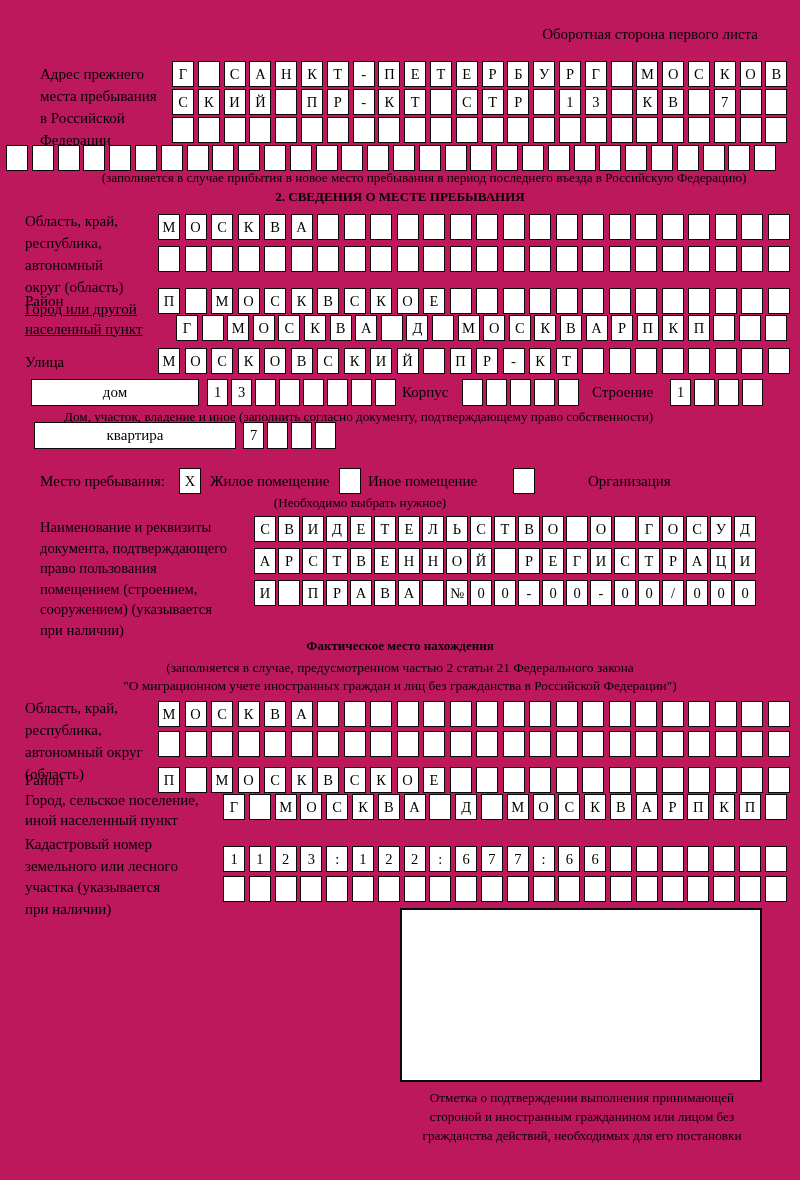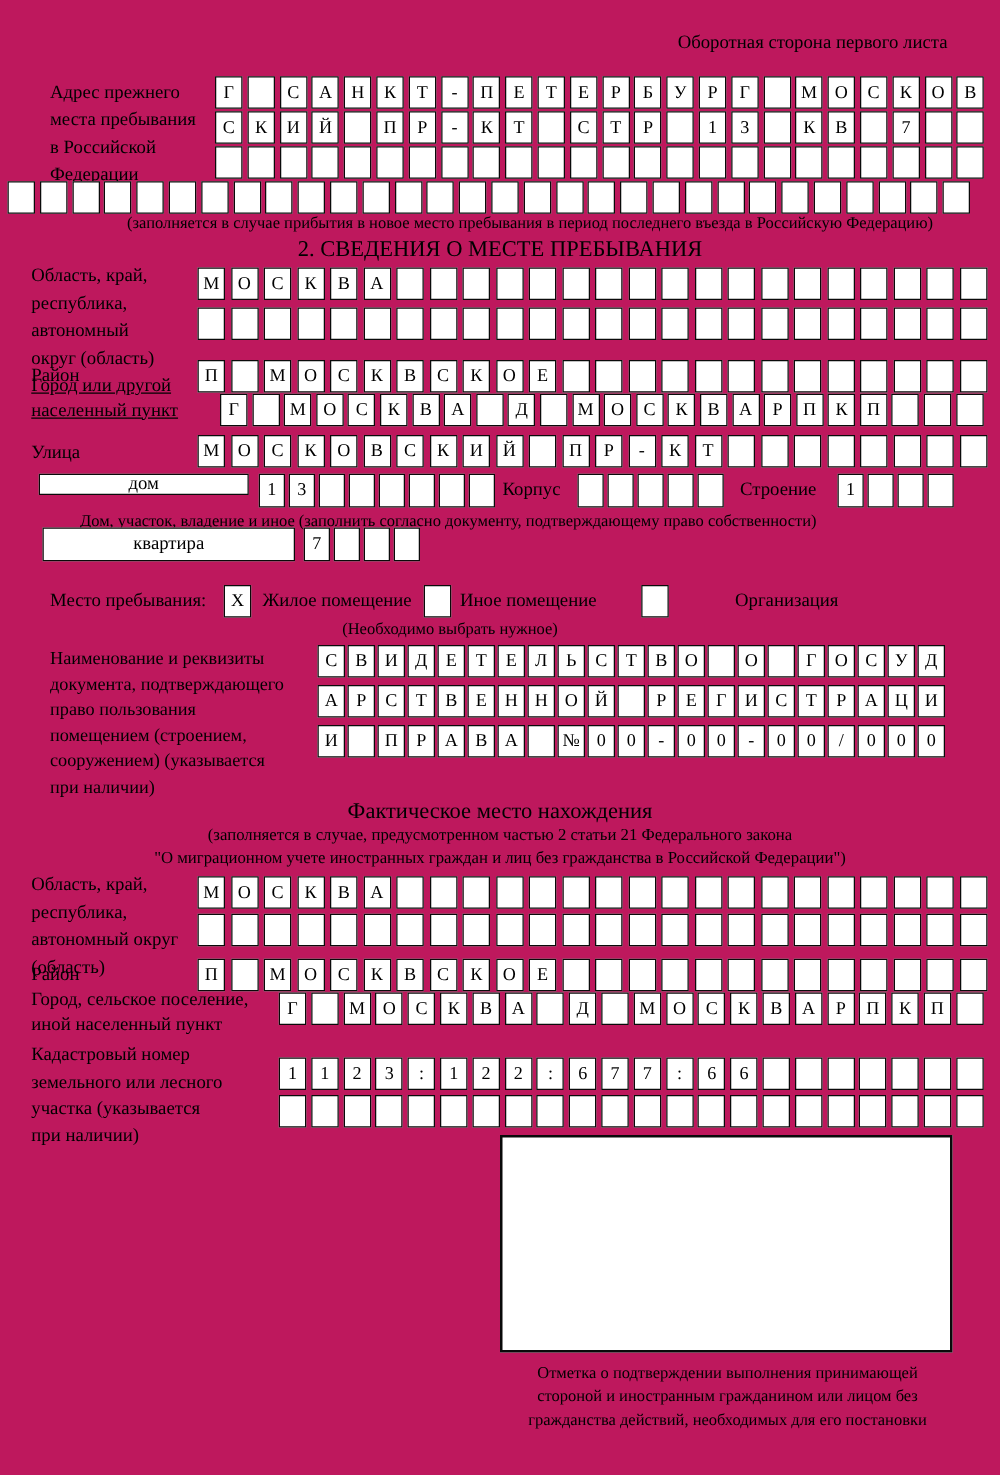--- a/index.html
+++ b/index.html
@@ -4,21 +4,21 @@
 <style>
   html,body{margin:0;padding:0;background:#fff;}
   .page{position:relative;width:800px;height:1180px;background:#be185d;color:#000;
         font-family:"Liberation Serif", serif;overflow:hidden;}
   .abs{position:absolute;}
   .lbl{font-size:15px;line-height:22px;white-space:nowrap;}
   .lbl19{font-size:15px;line-height:19.5px;white-space:nowrap;}
   .lbl20{font-size:14.6px;line-height:20.5px;white-space:nowrap;}
   .note{font-size:13.2px;white-space:nowrap;padding-left:24px;}
   .center{left:0;width:800px;text-align:center;}
-  .title{font-weight:normal;font-size:18px;}
+  .title{font-weight:bold;font-size:13px;}
   .cellrow{display:flex;}
   .cell{width:22px;height:26px;border:1.7px solid #0a0a0a;box-sizing:border-box;
         display:flex;align-items:center;justify-content:center;
         font-size:14.5px;line-height:1;background:#fff;flex:none;}
   .gap45{gap:4.5px;} .gap38{gap:3.8px;} .gap36{gap:3.6px;} .gap20{gap:2px;}
   .smallrow{gap:3px;} .smallrow .cell{width:21px;height:27px;}
   .widebox{border:1.8px solid #0a0a0a;box-sizing:border-box;display:flex;
            align-items:center;justify-content:center;font-size:15px;background:#fff;}
   .stamp{border:2px solid #0a0a0a;box-sizing:border-box;background:#fff;}
   .capblock{font-size:13.2px;line-height:18.8px;text-align:center;}
@@ -290,21 +290,21 @@
       <div class="cell"></div>
       <div class="cell"></div>
       <div class="cell"></div>
       <div class="cell"></div>
       <div class="cell"></div>
       <div class="cell"></div>
       <div class="cell"></div>
       <div class="cell"></div>
     </div>
 
-  <div class="abs widebox" style="left:31px;top:379px;width:168px;height:17px;">дом</div>
+  <div class="abs widebox" style="left:31px;top:379px;width:168px;height:27px;">дом</div>
   <div class="abs cellrow smallrow" style="left:207px;top:379px;">
       <div class="cell">1</div>
       <div class="cell">3</div>
       <div class="cell"></div>
       <div class="cell"></div>
       <div class="cell"></div>
       <div class="cell"></div>
       <div class="cell"></div>
       <div class="cell"></div>
     </div>

